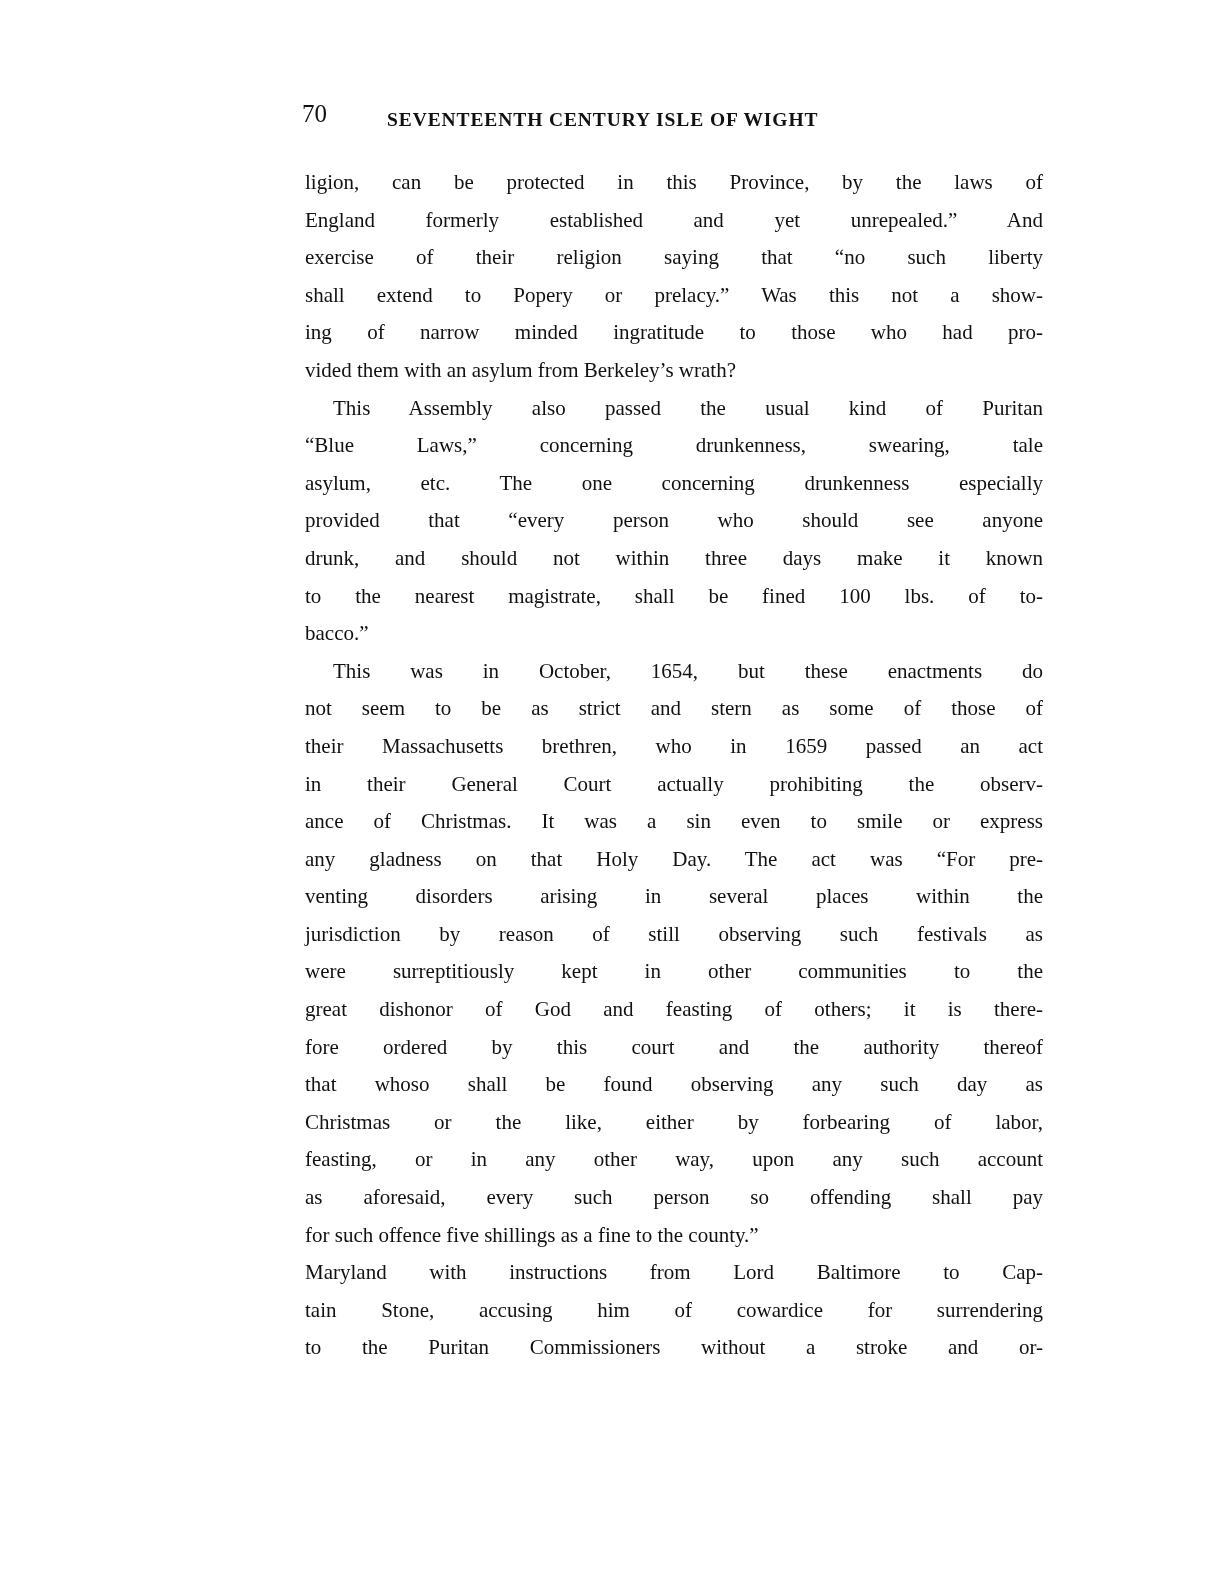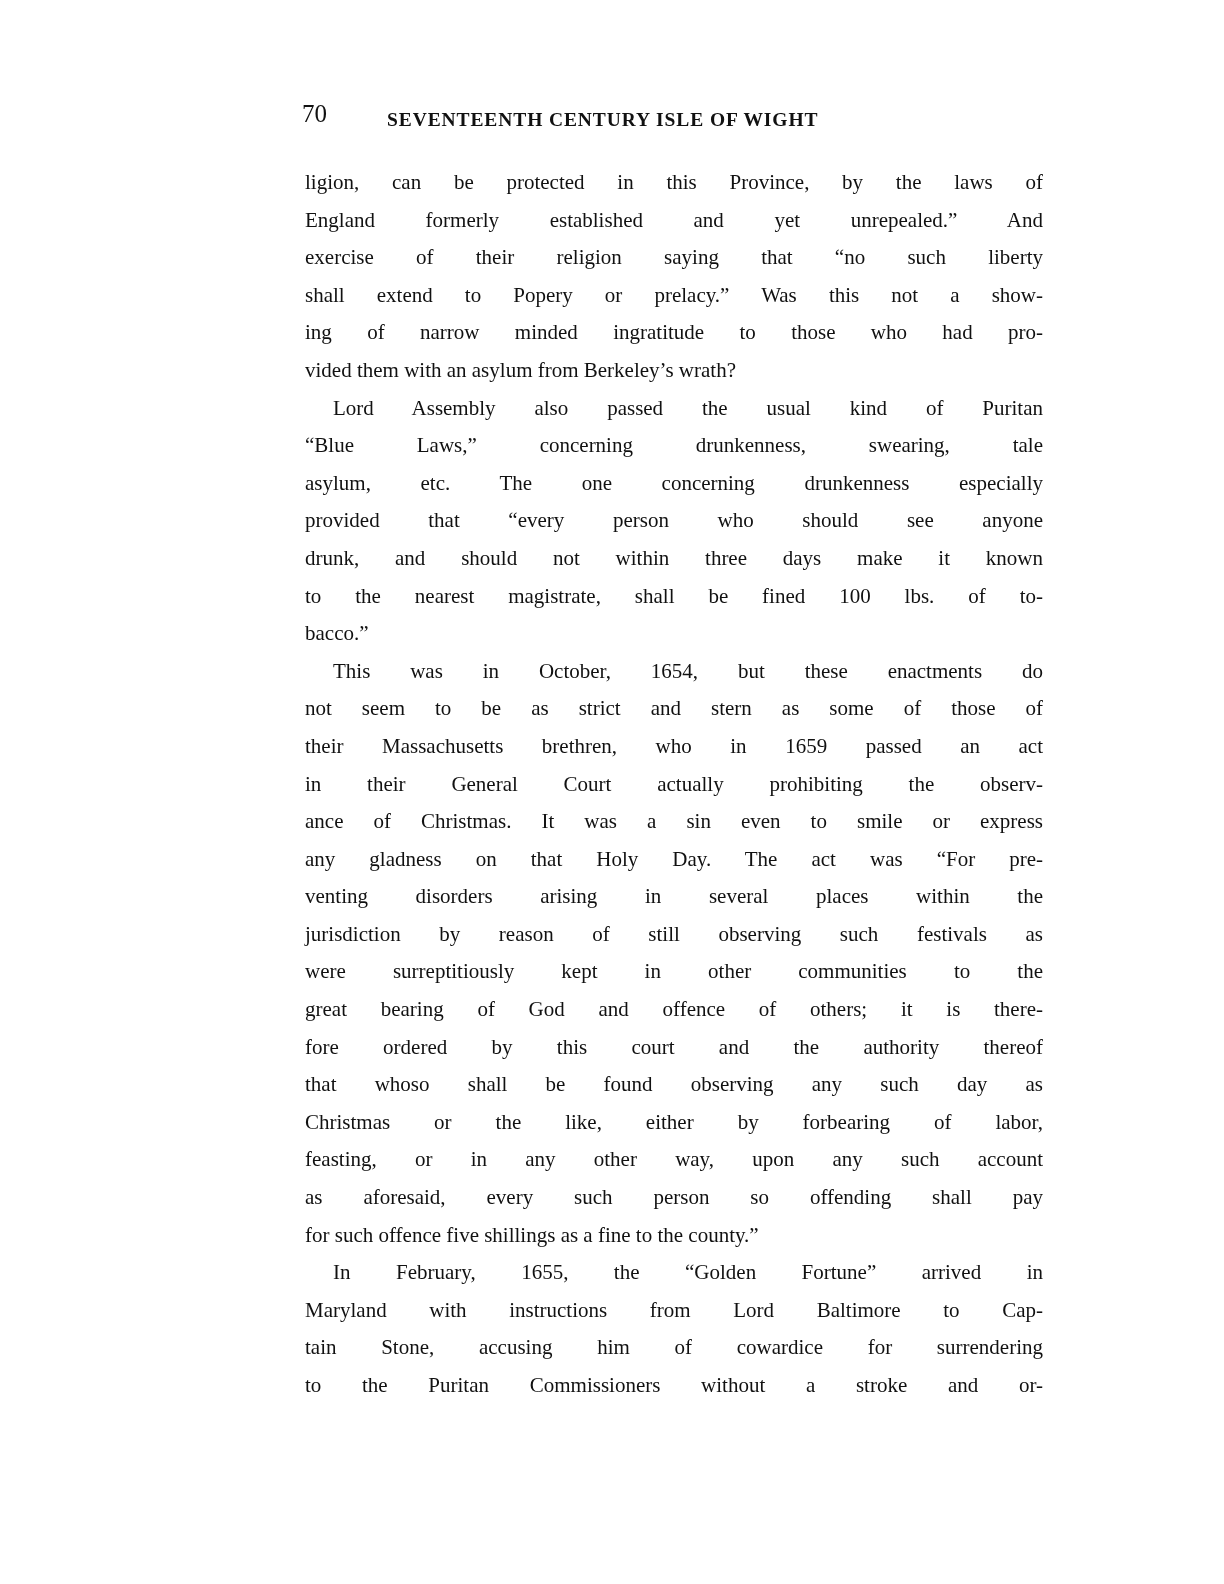--- a/index.html
+++ b/index.html
@@ -82,48 +82,47 @@
     <div>
       <span class="line">ligion, can be protected in this Province, by the laws of</span>
       <span class="line">England formerly established and yet unrepealed.”  And</span>
       <span class="line">exercise of their religion saying that “no such liberty</span>
       <span class="line">shall extend to Popery or prelacy.”  Was this not a show-</span>
       <span class="line">ing of narrow minded ingratitude to those who had pro-</span>
       <span class="line last">vided them with an asylum from Berkeley’s wrath?</span>
     </div>
 
     <div>
-      <span class="line indent">Lord Assembly also passed the usual kind of Puritan</span>
+      <span class="line indent">This Assembly also passed the usual kind of Puritan</span>
       <span class="line">“Blue Laws,” concerning drunkenness, swearing, tale</span>
       <span class="line">asylum, etc.  The one concerning drunkenness especially</span>
       <span class="line">provided that “every person who should see anyone</span>
       <span class="line">drunk, and should not within three days make it known</span>
       <span class="line">to the nearest magistrate, shall be fined 100 lbs. of to-</span>
       <span class="line last">bacco.”</span>
     </div>
 
     <div>
       <span class="line indent">This was in October, 1654, but these enactments do</span>
       <span class="line">not seem to be as strict and stern as some of those of</span>
       <span class="line">their Massachusetts brethren, who in 1659 passed an act</span>
       <span class="line">in their General Court actually prohibiting the observ-</span>
       <span class="line">ance of Christmas.  It was a sin even to smile or express</span>
       <span class="line">any gladness on that Holy Day.  The act was “For pre-</span>
       <span class="line">venting disorders arising in several places within the</span>
       <span class="line">jurisdiction by reason of still observing such festivals as</span>
       <span class="line">were surreptitiously kept in other communities to the</span>
-      <span class="line">great bearing of God and offence of others; it is there-</span>
+      <span class="line">great dishonor of God and feasting of others; it is there-</span>
       <span class="line">fore ordered by this court and the authority thereof</span>
       <span class="line">that whoso shall be found observing any such day as</span>
       <span class="line">Christmas or the like, either by forbearing of labor,</span>
       <span class="line">feasting, or in any other way, upon any such account</span>
       <span class="line">as aforesaid, every such person so offending shall pay</span>
       <span class="line last">for such offence five shillings as a fine to the county.”</span>
     </div>
 
     <div>
-      <span class="line indent">In February, 1655, the “Golden Fortune” arrived in</span>
       <span class="line">Maryland with instructions from Lord Baltimore to Cap-</span>
       <span class="line">tain Stone, accusing him of cowardice for surrendering</span>
       <span class="line">to the Puritan Commissioners without a stroke and or-</span>
     </div>
   </div>
 </div>
 
 </body></html>

